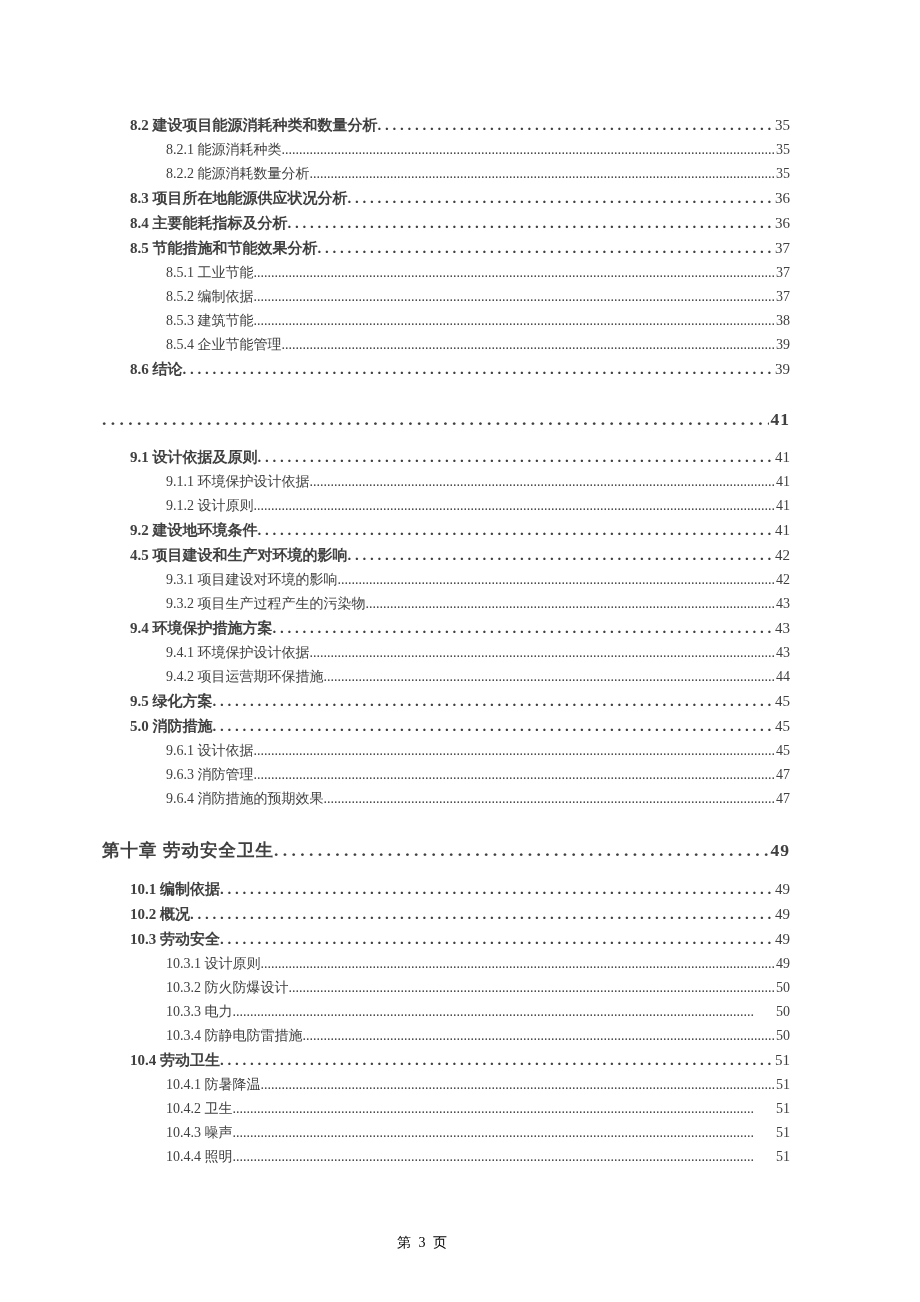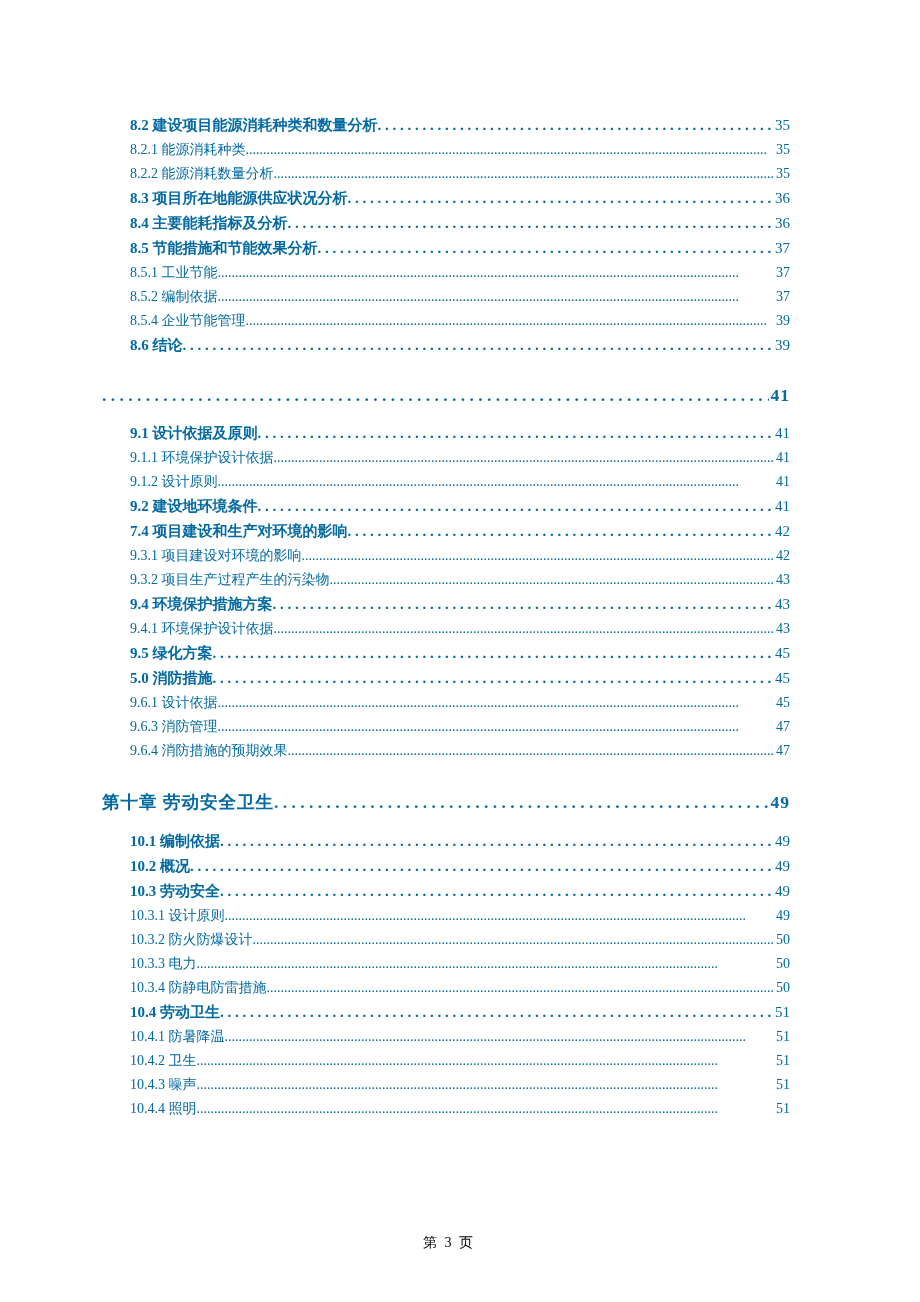--- a/index.html
+++ b/index.html
@@ -8,21 +8,21 @@
     background: #fff;
     font-family: "SimSun", "宋体", serif;
     width: 920px;
     height: 1302px;
     position: relative;
   }
   .page {
     padding: 110px 130px 40px 130px;
     box-sizing: border-box;
     width: 920px;
-    color: #0369a1;
+    color: #404040;
   }
   .toc-line {
     display: flex;
     align-items: baseline;
     white-space: nowrap;
     overflow: hidden;
   }
   .toc-label {
     flex: 0 0 auto;
   }
@@ -65,31 +65,31 @@
     content: " . . . . . . . . . . . . . . . . . . . . . . . . . . . . . . . . . . . . . . . . . . . . . . . . . . . . . . . . . . . . . . . . . . . . . . . . . . . . . . . . . . . . . . . . . . . . . . ";
     letter-spacing: 0;
   }
   .l2 .toc-page { font-weight: normal; }
   
   .l3 {
     font-weight: normal;
     font-size: 14px;
     margin-top: 6px;
     margin-bottom: 2px;
+    margin-left: 36px;
   }
   .l3 .toc-dots { letter-spacing: 0; }
   .footer {
     position: absolute;
     bottom: 50px;
     left: 0;
     width: 846px;
     text-align: center;
     font-size: 14px;
     letter-spacing: 2px;
-    margin-left: 26px;
   }
 </style>
 </head>
 <body>
 
 <div class="page">
   <div id="toc-container">
       <div class="toc-line l2">
         <span class="toc-label">8.2 建设项目能源消耗种类和数量分析</span>
         <span class="toc-dots"></span>
@@ -124,20 +124,25 @@
         <span class="toc-label">8.5.1 工业节能</span>
         <span class="toc-dots"></span>
         <span class="toc-page">37</span>
       </div>
       <div class="toc-line l3">
         <span class="toc-label">8.5.2 编制依据</span>
         <span class="toc-dots"></span>
         <span class="toc-page">37</span>
       </div>
       <div class="toc-line l3">
+        <span class="toc-label">8.5.3 建筑节能</span>
+        <span class="toc-dots"></span>
+        <span class="toc-page">38</span>
+      </div>
+      <div class="toc-line l3">
         <span class="toc-label">8.5.4 企业节能管理</span>
         <span class="toc-dots"></span>
         <span class="toc-page">39</span>
       </div>
       <div class="toc-line l2">
         <span class="toc-label">8.6 结论</span>
         <span class="toc-dots"></span>
         <span class="toc-page">39</span>
       </div>
       <div class="toc-line l1">
@@ -158,21 +163,21 @@
         <span class="toc-label">9.1.2 设计原则</span>
         <span class="toc-dots"></span>
         <span class="toc-page">41</span>
       </div>
       <div class="toc-line l2">
         <span class="toc-label">9.2 建设地环境条件</span>
         <span class="toc-dots"></span>
         <span class="toc-page">41</span>
       </div>
       <div class="toc-line l2">
-        <span class="toc-label">7.4  项目建设和生产对环境的影响</span>
+        <span class="toc-label">4.5  项目建设和生产对环境的影响</span>
         <span class="toc-dots"></span>
         <span class="toc-page">42</span>
       </div>
       <div class="toc-line l3">
         <span class="toc-label">9.3.1  项目建设对环境的影响</span>
         <span class="toc-dots"></span>
         <span class="toc-page">42</span>
       </div>
       <div class="toc-line l3">
         <span class="toc-label">9.3.2  项目生产过程产生的污染物</span>
@@ -181,20 +186,25 @@
       </div>
       <div class="toc-line l2">
         <span class="toc-label">9.4  环境保护措施方案</span>
         <span class="toc-dots"></span>
         <span class="toc-page">43</span>
       </div>
       <div class="toc-line l3">
         <span class="toc-label">9.4.1  环境保护设计依据</span>
         <span class="toc-dots"></span>
         <span class="toc-page">43</span>
+      </div>
+      <div class="toc-line l3">
+        <span class="toc-label">9.4.2  项目运营期环保措施</span>
+        <span class="toc-dots"></span>
+        <span class="toc-page">44</span>
       </div>
       <div class="toc-line l2">
         <span class="toc-label">9.5 绿化方案</span>
         <span class="toc-dots"></span>
         <span class="toc-page">45</span>
       </div>
       <div class="toc-line l2">
         <span class="toc-label">5.0 消防措施</span>
         <span class="toc-dots"></span>
         <span class="toc-page">45</span>

